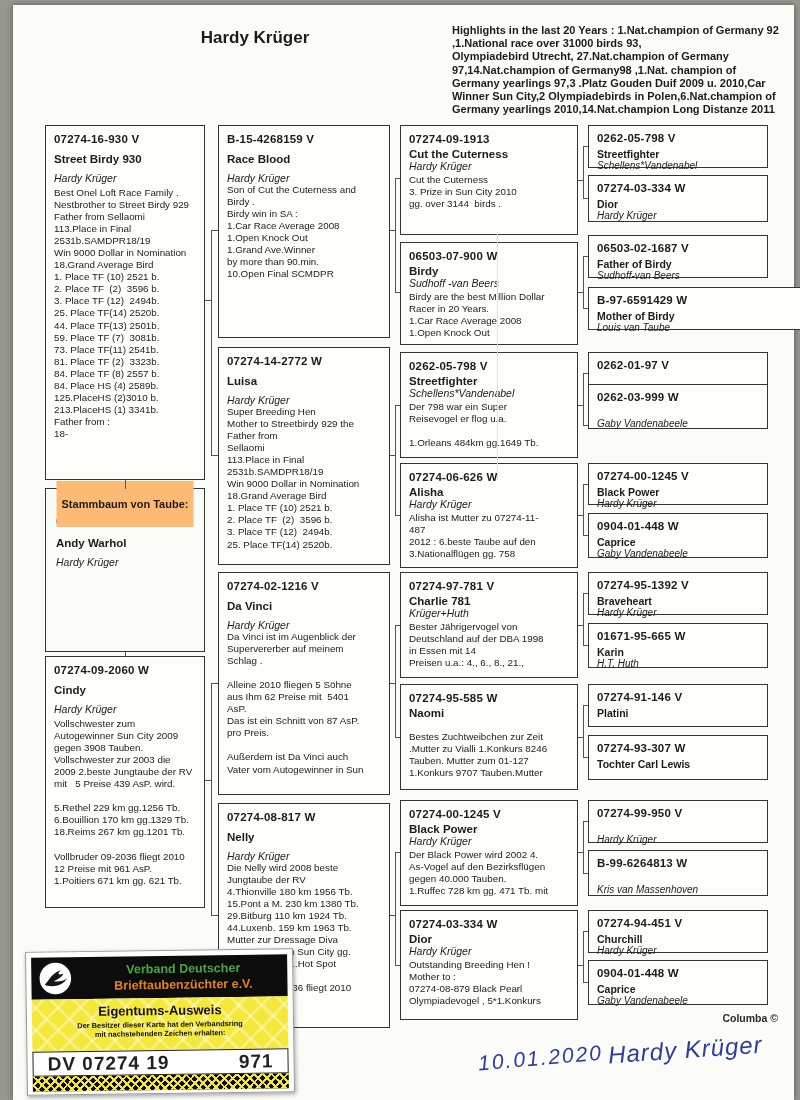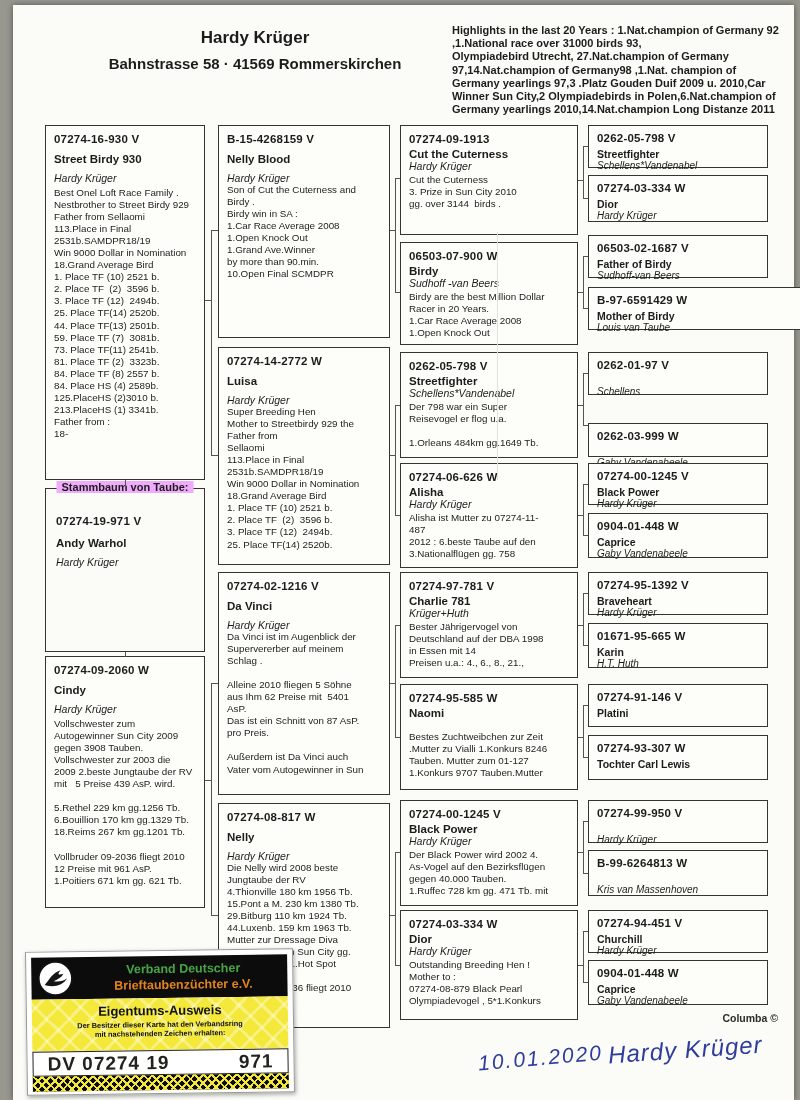--- a/index.html
+++ b/index.html
@@ -22,22 +22,22 @@
   .tx{font-size:9.8px;line-height:1.23;white-space:pre-wrap;}
   .box3 .ring{margin-bottom:3px;}
   .box3 .nm{margin-bottom:0;}
   .box3 .br{margin-bottom:2px;}
   .box4{padding-top:6px;}
   .box4 .ring{margin-bottom:4px;}
   .box4 .nm{font-size:10.5px;margin-bottom:0;}
   .box4 .nm:empty{display:block;height:11px;}
   .box4 .br{font-size:10px;margin-bottom:0;}
   .fieldset{position:absolute;border:1px solid #35352f;box-sizing:border-box;padding:26px 4px 4px 10px;}
-  .legend{position:absolute;top:-8px;left:50%;transform:translateX(-50%);background:#f0abfc;
-          padding:0 5px;font-weight:bold;font-size:11px;white-space:nowrap;}
+  .legend{position:absolute;top:-8px;left:50%;transform:translateX(-50%);background:#fdba74;
+          padding:17px 5px;font-weight:bold;font-size:11px;white-space:nowrap;}
   .cline{position:absolute;background:#55554f;}
   .curl{position:absolute;left:497px;top:232px;width:1px;height:248px;background:#e2e2dc;}
   .columba{position:absolute;left:688px;top:1012px;width:90px;text-align:right;
            font-size:10.5px;font-weight:bold;color:#2a2a26;}
   
   .card{position:absolute;left:26px;top:950px;width:268px;height:144px;background:#fff;
         border:1px solid #9a9a94;box-shadow:1px 2px 4px rgba(0,0,0,.35);z-index:10;
         transform:rotate(-0.8deg);padding:5px;box-sizing:border-box;}
   .card .band-top{height:42px;background:#0c0c0c;display:flex;align-items:center;padding:0 6px;box-sizing:border-box;}
   .card .org{margin-left:12px;text-align:center;flex:1;}
@@ -59,21 +59,20 @@
   .ink.sig{left:608px;top:1036px;font-size:24px;font-style:italic;transform:rotate(-4deg);letter-spacing:1px;}
 </style>
 </head>
 <body>
 
 <div class="scan">
   <div class="page"></div>
 
   <div class="hdr">
     <div class="nm1">Hardy Krüger</div>
-    <div class="ad">Bahnstrasse 58  ·  41569 Rommerskirchen</div>
   </div>
   <div class="hl">Highlights in the last 20 Years : 1.Nat.champion of Germany 92
 ,1.National race over 31000 birds 93,
 Olympiadebird Utrecht, 27.Nat.champion of Germany
 97,14.Nat.champion of Germany98 ,1.Nat. champion of
 Germany yearlings 97,3 .Platz Gouden Duif 2009 u. 2010,Car
 Winner Sun City,2 Olympiadebirds in Polen,6.Nat.champion of
 Germany yearlings 2010,14.Nat.champion Long Distanze 2011</div>
 
   <div class="box" style="left:45px;top:125px;width:160px;height:355px;">
@@ -125,21 +124,21 @@
 6.Bouillion 170 km gg.1329 Tb.
 18.Reims 267 km gg.1201 Tb.
 
 Vollbruder 09-2036 fliegt 2010
 12 Preise mit 961 AsP.
 1.Poitiers 671 km gg. 621 Tb.</div>
   </div>
 
   <div class="box" style="left:218px;top:125px;width:172px;height:213px;">
     <div class="ring">B-15-4268159 V</div>
-    <div class="nm">Nelly Blood</div>
+    <div class="nm">Race Blood</div>
     <div class="br" style="margin-bottom:0;">Hardy Krüger</div>
     <div class="tx">Son of Cut the Cuterness and
 Birdy .
 Birdy win in SA :
 1.Car Race Average 2008
 1.Open Knock Out
 1.Grand Ave.Winner
 by more than 90.min.
 10.Open Final SCMDPR</div>
   </div>
@@ -286,21 +285,21 @@
       <div class="box box4" style="left: 588px; top: 287px; width: 217px; height: 43px;">
         <div class="ring">B-97-6591429 W</div>
         <div class="nm">Mother of Birdy</div>
         <div class="br">Louis van Taube</div>
       </div>
       <div class="box box4" style="left: 588px; top: 352px; width: 180px; height: 43px;">
         <div class="ring">0262-01-97 V</div>
         <div class="nm"></div>
         <div class="br">Schellens</div>
       </div>
-      <div class="box box4" style="left: 588px; top: 423px; width: 180px; height: 34px;">
+      <div class="box box4" style="left: 588px; top: 384px; width: 180px; height: 45px;">
         <div class="ring">0262-03-999 W</div>
         <div class="nm"></div>
         <div class="br">Gaby Vandenabeele</div>
       </div>
       <div class="box box4" style="left: 588px; top: 463px; width: 180px; height: 42px;">
         <div class="ring">07274-00-1245 V</div>
         <div class="nm">Black Power</div>
         <div class="br">Hardy Krüger</div>
       </div>
       <div class="box box4" style="left: 588px; top: 513px; width: 180px; height: 45px;">

